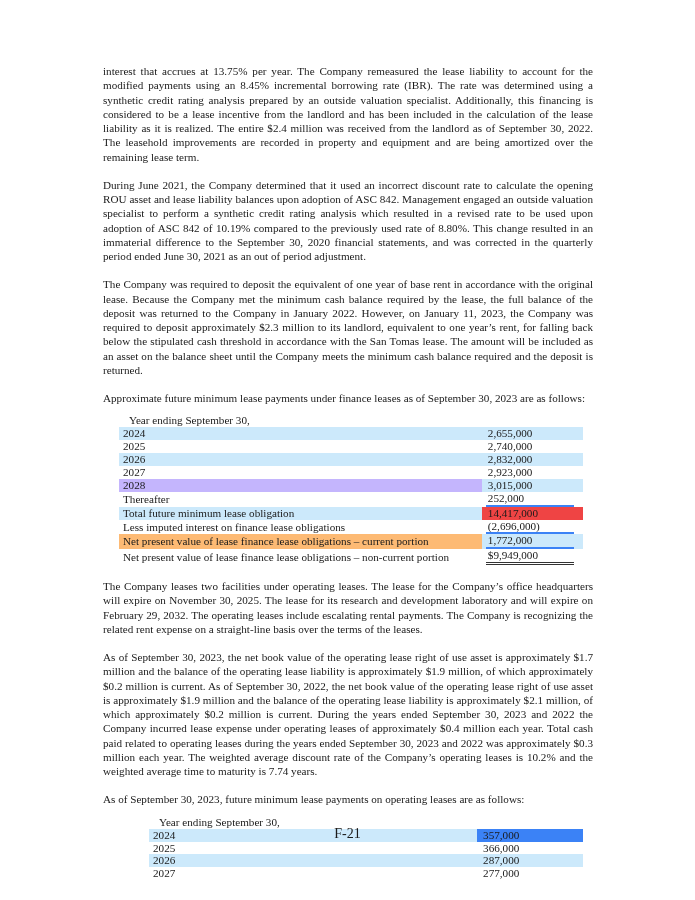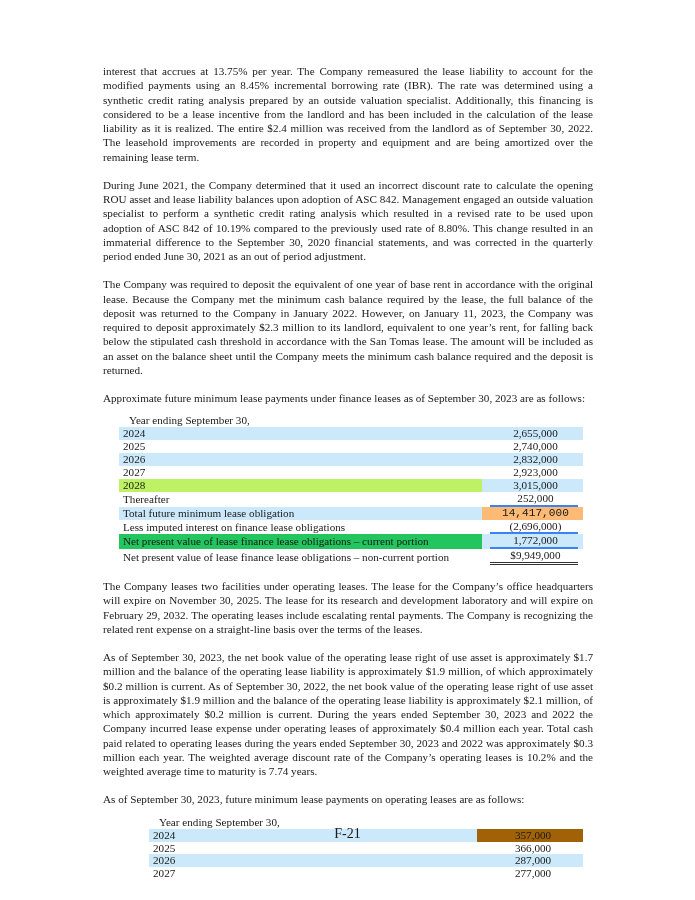--- a/index.html
+++ b/index.html
@@ -44,21 +44,21 @@
   }
   table.operating {
     margin-left: 46px;
     width: 434px;
   }
   table.lease td {
     padding: 0 0 0 4px;
     white-space: nowrap;
   }
   table.lease td.val {
-    text-align: center;
+    text-align: left;
     padding: 0 0 0 4px;
   }
   table.lease td.val span {
     display: inline-block;
     padding: 0 0 0 2px;
   }
   table.lease tr.header td {
     padding-left: 10px;
   }
   tr.shaded td {
@@ -107,37 +107,37 @@
     </tr>
     <tr class="shaded">
       <td style="background: rgb(204, 233, 251);">2026</td>
       <td class="val" style="background: rgb(204, 233, 251);"><span>2,832,000</span></td>
     </tr>
     <tr>
       <td>2027</td>
       <td class="val"><span>2,923,000</span></td>
     </tr>
     <tr class="shaded">
-      <td style="background: #bef264;">2028</td>
+      <td style="background: #c4b5fd;">2028</td>
       <td class="val" style="background: rgb(204, 233, 251);"><span>3,015,000</span></td>
     </tr>
     <tr>
       <td>Thereafter</td>
       <td class="val ul-single"><span>252,000</span></td>
     </tr>
     <tr class="shaded">
       <td style="background: rgb(204, 233, 251);">Total future minimum lease obligation</td>
-      <td class="val" style="background: #fdba74; font-family: Liberation Mono, monospace;"><span>14,417,000</span></td>
+      <td class="val" style="background: #ef4444;"><span>14,417,000</span></td>
     </tr>
     <tr>
       <td>Less imputed interest on finance lease obligations</td>
       <td class="val ul-single"><span>(2,696,000)</span></td>
     </tr>
     <tr class="shaded">
-      <td style="background: #22c55e;">Net present value of lease finance lease obligations – current portion</td>
+      <td style="background: #fdba74;">Net present value of lease finance lease obligations – current portion</td>
       <td class="val ul-single" style="background: rgb(204, 233, 251);"><span>1,772,000</span></td>
     </tr>
     <tr>
       <td>Net present value of lease finance lease obligations – non-current portion</td>
       <td class="val ul-double"><span>$9,949,000</span></td>
     </tr>
   </tbody>
     </table>
 
   <p class="para">The Company leases two facilities under operating leases.  The lease for the Company’s office headquarters will expire on November 30, 2025.  The lease for its research and development laboratory and will expire on February 29, 2032. The operating leases include escalating rental payments. The Company is recognizing the related rent expense on a straight-line basis over the terms of the leases.</p>
@@ -145,21 +145,21 @@
   <p class="para intro">As of September 30, 2023, future minimum lease payments on operating leases are as follows:</p>
 
   <table class="lease operating">
     <tbody>
         <tr class="header">
       <td>Year ending September 30,</td>
       <td class="val"></td>
     </tr>
     <tr class="shaded">
       <td style="background: rgb(204, 233, 251);">2024</td>
-      <td class="val" style="background: #a16207;"><span>357,000</span></td>
+      <td class="val" style="background: #3b82f6;"><span>357,000</span></td>
     </tr>
     <tr>
       <td>2025</td>
       <td class="val"><span>366,000</span></td>
     </tr>
     <tr class="shaded">
       <td style="background: rgb(204, 233, 251);">2026</td>
       <td class="val" style="background: rgb(204, 233, 251);"><span>287,000</span></td>
     </tr>
     <tr>

